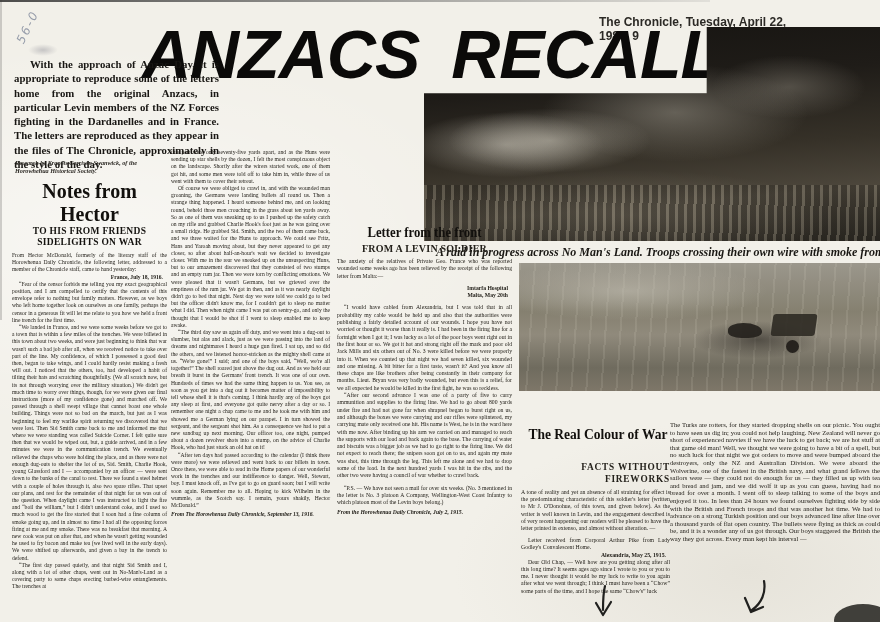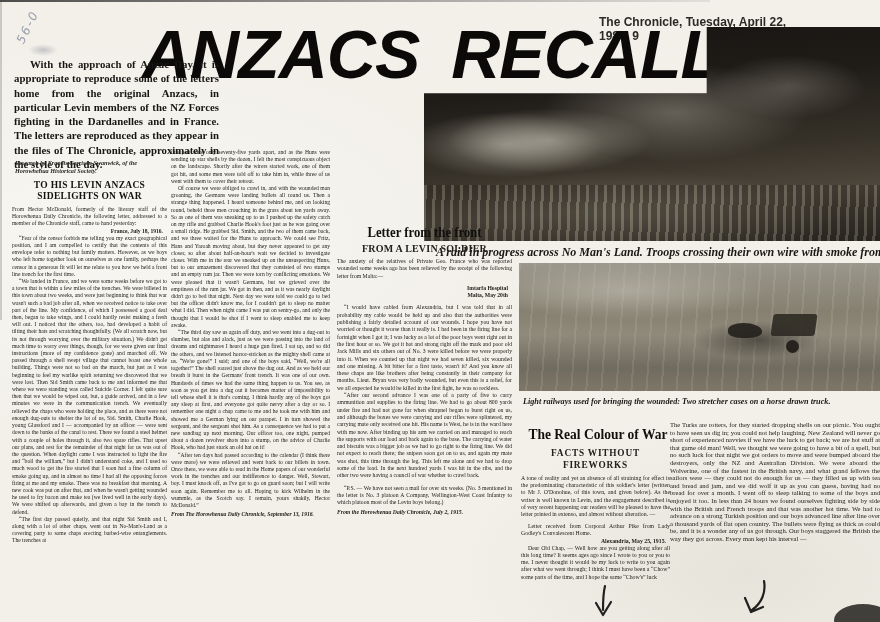--- a/index.html
+++ b/index.html
@@ -51,21 +51,21 @@
   .nfh-spacer { height:4px; }
 
   #letter-col { left:337px; top:222px; width:175px; font-size:5.7px; line-height:7.3px; }
   .lff-title { font-size:15.5px; line-height:19px; font-weight:bold; text-align:center;
     white-space:nowrap; transform:scaleX(.82); transform-origin:center; color:#12100d; }
   .lff-sub { font-size:10px; line-height:11px; font-weight:bold; text-align:center; letter-spacing:.2px; margin:2px 0 4px 0; }
 
   #rcw-col { left:521px; top:424px; width:149px; font-size:5.8px; line-height:7.2px;font-family:Liberation Serif, serif; }
   .rcw-title { font-size:15px; line-height:20px; font-weight:bold; text-align:center;
     white-space:nowrap; transform:scaleX(.9); transform-origin:center; color:#12100d; }
-  .rcw-sub { font-size:9.3px; line-height:12px; font-weight:bold; text-align:center; letter-spacing:.8px; margin:3px 0 4px 0; }
+  .rcw-sub { font-size:9.3px; line-height:12px; font-weight:bold; text-align:right; letter-spacing:.8px; margin:17px 0 4px 0; }
 
   #cont-col { left:670px; top:421px; width:210px; font-size:6.6px; line-height:7.6px; }
 
   .photo { position:absolute; overflow:hidden; }
   #photo1 { left:424px; top:27px; width:456px; height:214px;
     clip-path:polygon(0 31%, 62% 31%, 62% 0, 100% 0, 100% 100%, 0 100%);
     background:
       radial-gradient(ellipse 150px 50px at 18% 55%, rgba(205,200,188,.5), transparent 65%),
       radial-gradient(ellipse 190px 70px at 55% 40%, rgba(150,145,133,.55), transparent 70%),
       radial-gradient(ellipse 110px 45px at 80% 28%, rgba(115,110,100,.6), transparent 70%),
@@ -116,24 +116,24 @@
     <div class="ph1-smoke"></div>
     <div class="ph1-ridge"></div>
   </div>
   <div class="caption" id="caption1">A raid in progress across No Man's Land. Troops crossing their own wire with smoke from the barrage fire beyond.</div>
 
   <div class="photo" id="photo2">
     <div class="ph2-horse"></div>
     <div class="ph2-cart"></div>
     <div class="ph2-wheel"></div>
   </div>
-  <div class="caption" id="caption2">Light railways used for bringing the wounded: Two stretcher cases on a horse drawn truck.</div>
 
   <div class="col" id="col1">
-    <div class="nfh-sub">TO HIS LEVIN ANZACS</div>
+    <div class="nfh-title">Notes from Hector</div>
+    <div class="nfh-sub">TO HIS FROM FRIENDS</div>
     <div class="nfh-sub">SIDELIGHTS ON WAR</div>
     <div class="nfh-spacer"></div>
     <p class="noindent">From Hector McDonald, formerly of the literary staff of the Horowhenua Daily Chronicle, the following letter, addressed to a member of the Chronicle staff, came to hand yesterday:</p>
     <p class="dateline">France, July 18, 1916.</p>
     <p>“Fear of the censor forbids me telling you my exact geographical position, and I am compelled to certify that the contents of this envelope refer to nothing but family matters. However, as we boys who left home together look on ourselves as one family, perhaps the censor in a generous fit will let me relate to you how we held a front line trench for the first time.</p>
     <p>“We landed in France, and we were some weeks before we got to a town that is within a few miles of the trenches. We were billeted in this town about two weeks, and were just beginning to think that war wasn't such a bad job after all, when we received notice to take over part of the line. My confidence, of which I possessed a good deal then, began to take wings, and I could hardly resist making a fresh will out. I noticed that the others, too, had developed a habit of tilting their hats and scratching thoughtfully. (We all scratch now, but its not through worrying over the military situation.) We didn't get much time to worry over things, though, for we were given our final instructions (more of my confidence gone) and marched off. We passed through a shell swept village that cannot boast one whole building. Things were not so bad on the march, but just as I was beginning to feel my warlike spirit returning we discovered that we were lost. Then Sid Smith came back to me and informed me that where we were standing was called Suicide Corner. I felt quite sure then that we would be wiped out, but, a guide arrived, and in a few minutes we were in the communication trench. We eventually relieved the chaps who were holding the place, and as there were not enough dug-outs to shelter the lot of us, Sid. Smith, Charlie Hook, young Glassford and I — accompanied by an officer — were sent down to the banks of the canal to rest. There we found a steel helmet with a couple of holes through it, also two spare rifles. That upset our plans, and rest for the remainder of that night for us was out of the question. When daylight came I was instructed to light the fire and “boil the william,” but I didn't understand coke, and I used so much wood to get the fire started that I soon had a fine column of smoke going up, and in almost no time I had all the opposing forces firing at me and my smoke. There was no breakfast that morning. A new cook was put on after that, and when he wasn't getting wounded he used to fry bacon and make tea (we lived well in the early days). We were shifted up afterwards, and given a bay in the trench to defend.</p>
     <p>“The first day passed quietly, and that night Sid Smith and I, along with a lot of other chaps, went out in No-Man's-Land as a covering party to some chaps erecting barbed-wire entanglements. The trenches at</p>
   </div>
 
   <div class="col" id="col2">

